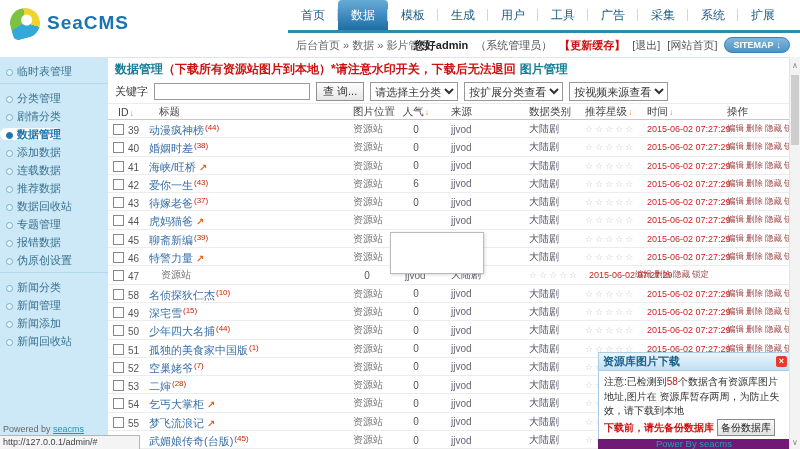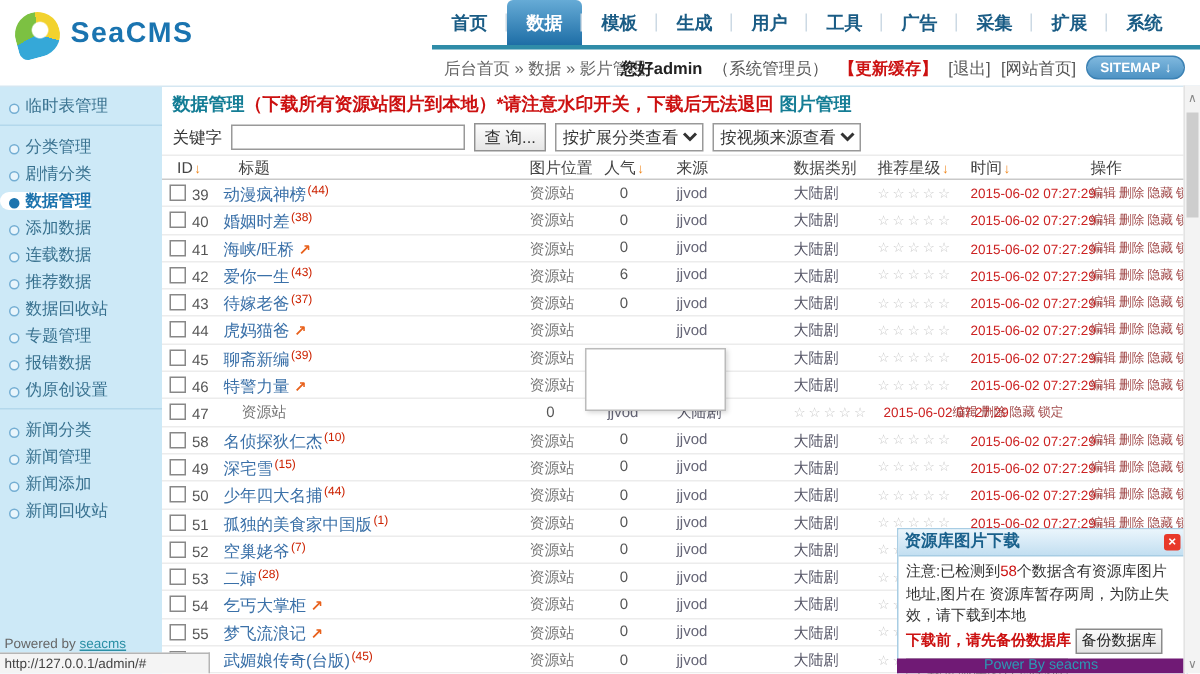--- a/index.html
+++ b/index.html
@@ -9,21 +9,21 @@
   
   #header{position:absolute;left:0;top:0;width:800px;height:57px;background:#fff;
           border-bottom:1px solid #d5e7f2;z-index:3;}
   .logo{position:absolute;left:10px;top:8px;display:flex;align-items:center;}
   .swirl{width:30px;height:30px;border-radius:50% 50% 50% 6px;transform:rotate(-15deg);
          background:radial-gradient(circle at 58% 42%,#ffffff 0 5px,rgba(255,255,255,0) 6px),
          conic-gradient(from 120deg,#35a8d8 0 38%,#7cc142 38% 69%,#f2d22e 69% 100%);}
   .brand{font-size:19px;font-weight:bold;color:#1a74b0;margin-left:7px;letter-spacing:1px;}
   .nav-items{position:absolute;left:288px;top:0;right:0;height:30px;display:flex;
              border-bottom:3px solid #2f8ca8;}
-  .nav-item{display:block;padding:0 13px;line-height:30px;font-size:12px;font-weight:bold;
+  .nav-item{display:block;padding:0 13px;line-height:30px;font-size:12px;font-weight:normal;
             color:#1a5c85;position:relative;white-space:nowrap;}
   .nav-item:not(:last-child)::after{content:"";position:absolute;right:0;top:9px;height:12px;
             border-right:1px solid #ccd9e4;}
   .nav-item.active{background:linear-gradient(#66abd6,#1e6ea6);color:#fff;border-radius:4px 4px 0 0;}
   .crumb{position:absolute;left:296px;top:38px;font-size:11px;color:#666;}
   .userbar{position:absolute;right:10px;top:37px;font-size:11px;color:#444;display:flex;
            align-items:center;gap:7px;white-space:nowrap;}
   .userbar .greet{font-weight:bold;color:#222;}
   .userbar .role{color:#555;}
   .userbar .cache{color:#cc1111;font-weight:bold;}
@@ -122,22 +122,22 @@
     <div class="nav-items">
 
     <a class="nav-item">首页</a>
         <a class="nav-item active">数据</a>
         <a class="nav-item">模板</a>
         <a class="nav-item">生成</a>
         <a class="nav-item">用户</a>
         <a class="nav-item">工具</a>
         <a class="nav-item">广告</a>
         <a class="nav-item">采集</a>
+        <a class="nav-item">系统</a>
         <a class="nav-item">扩展</a>
-        <a class="nav-item">系统</a>
       </div>
     <div class="crumb">后台首页 » 数据 » 影片管理</div>
     <div class="userbar">
       <span class="greet">您好admin</span>
       <span class="role">（系统管理员）</span>
       <a class="cache">【更新缓存】</a>
       <a class="plain">[退出]</a>
       <a class="plain">[网站首页]</a>
       <a class="sitemap">
           <span>SITEMAP</span>
@@ -164,20 +164,21 @@
 
   <div id="main">
     <div class="pg-title">
       <span class="t-teal">数据管理</span><span class="t-red">（下载所有资源站图片到本地）</span><span class="t-red">*请注意水印开关，下载后无法退回</span><a class="t-link">图片管理</a>
     </div>
 
     <div class="filters">
       <span>关键字</span>
       <input value="" style="">
       <button>查 询...</button>
+      <select><option>请选择主分类</option></select>
       <select><option>按扩展分类查看</option></select>
       <select><option>按视频来源查看</option></select>
     </div>
 
     <div class="dtable">
       <div class="thead">
         <span class="c h-id"><span>ID</span><i class="sort">↓</i></span>
         <span class="c h-title">标题</span>
         <span class="c c-pic" style="color:#444;font-size:10.5px;">图片位置</span>
         <span class="c c-hits" style="color:#444;font-size:10.5px;"><span>人气</span><i class="sort">↓</i></span>

